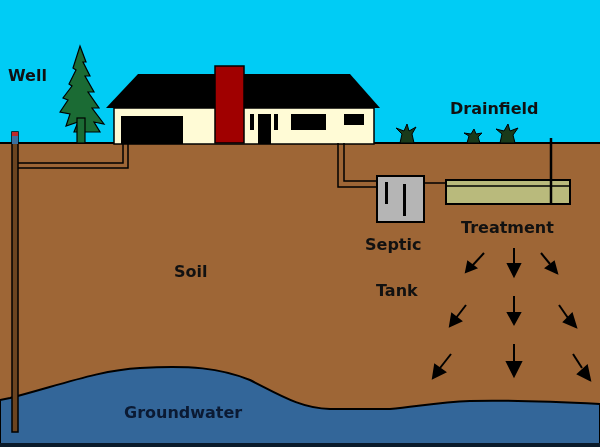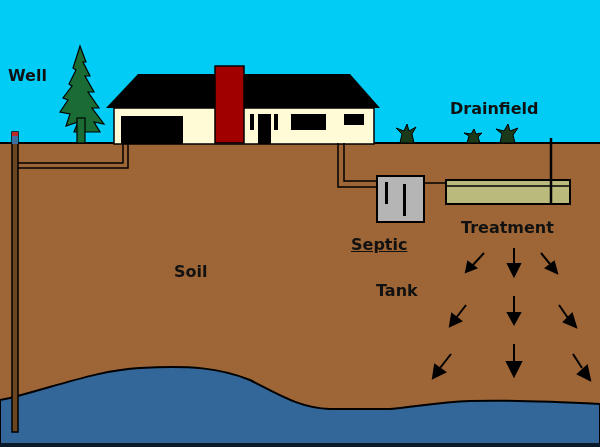--- a/index.html
+++ b/index.html
@@ -102,16 +102,17 @@
       <line x1="514" y1="344" x2="514" y2="364"></line>
         <polygon points="507,362 521,362 514,376"></polygon>
       <line x1="573" y1="354" x2="582" y2="368"></line>
         <polygon points="590,380 578,374 587,366"></polygon>
     </g>
   </svg>
 
   <div class="label" style="left:8px;top:68px;">Well</div>
   <div class="label" style="left:450px;top:101px;">Drainfield</div>
   <div class="label" style="left:461px;top:220px;">Treatment</div>
-  <div class="label" style="left:351px;top:237px;text-decoration:underline;">Septic</div>
+  <div class="label" style="left:365px;top:237px;">Septic</div>
   <div class="label" style="left:376px;top:258px;margin-top:25px;">Tank</div>
   <div class="label" style="left:163px;top:264px;margin-left:11px;">Soil</div>
+  <div class="label dark" style="left:124px;top:405px;">Groundwater</div>
 </div>
 
 </body></html>

